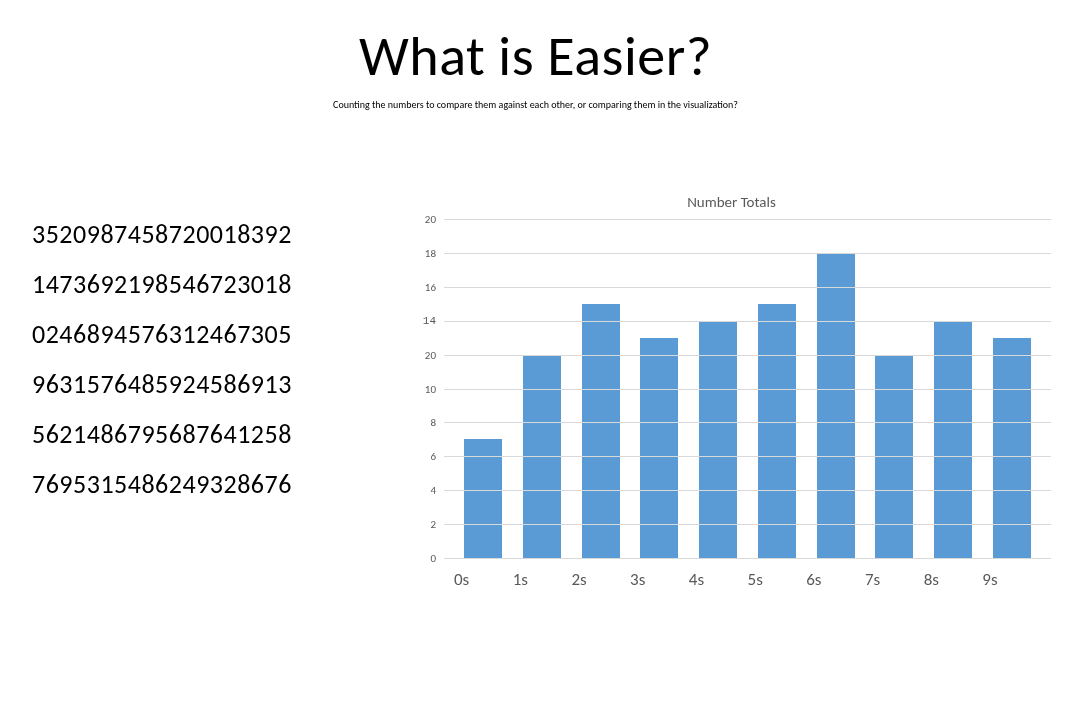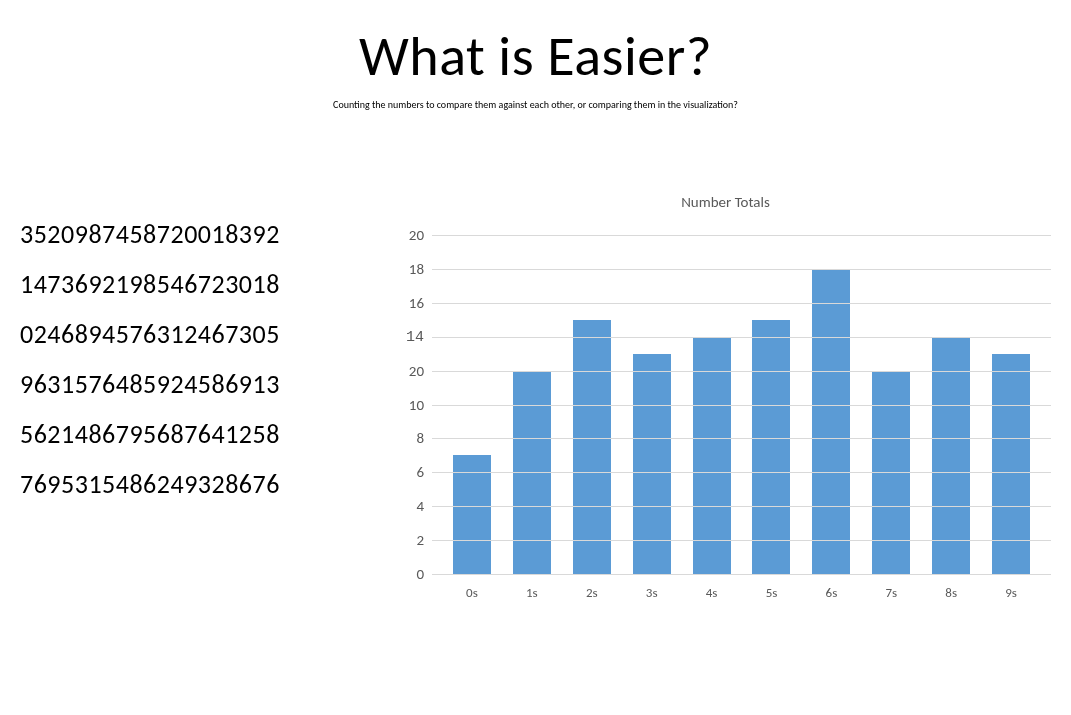--- a/index.html
+++ b/index.html
@@ -27,38 +27,39 @@
       font-weight: 400;
     }
     .content {
       display: flex;
       margin-top: 82px;
       padding: 0 20px;
     }
     .numbers-col {
       width: 370px;
       padding-top: 28px;
+      margin-left: 12px;
     }
     .number-row {
       font-size: 26px;
       color: #000;
       line-height: 1;
       margin-bottom: 24px;
       letter-spacing: 0.5px;
       font-family: Calibri, Arial, sans-serif;
     }
     .chart-col {
       flex: 1;
       padding-left: 10px;
     }
     .chart-title {
       text-align: center;
       font-size: 15px;
       color: #595959;
-      margin-bottom: 24px;
+      margin-bottom: 8px;
       font-family: Calibri, Arial, sans-serif;
     }
     .chart-area {
       position: relative;
       height: 340px;
       padding-left: 32px;
     }
     .plot-area {
       position: relative;
       height: 100%;
@@ -68,21 +69,21 @@
       position: absolute;
       left: 0;
       right: 0;
       border-top: 1px solid #d9d9d9;
     }
     .y-tick {
       position: absolute;
       left: -32px;
       width: 24px;
       text-align: right;
-      font-size: 15px;
+      font-size: 11px;
       color: #595959;
       transform: translateY(-50%);
     }
     .bars-container {
       position: absolute;
       left: 0;
       right: 0;
       top: 0;
       bottom: 0;
       display: flex;
@@ -100,22 +101,21 @@
       width: 38px;
       background: #5b9bd5;
     }
     .x-labels {
       display: flex;
       padding: 0 10px;
       margin-top: 10px;
     }
     .x-label {
       flex: 1;
-      text-align: center;
-      font-size: 13px;
+      font-size: 17px;
       color: #595959;
     }
   </style>
 </head>
 <body>
 
 <h1 class="page-title">What is Easier?</h1>
 <div class="subtitle">Counting the numbers to compare them against each other, or comparing them in the visualization?</div>
 
 <div class="content">

